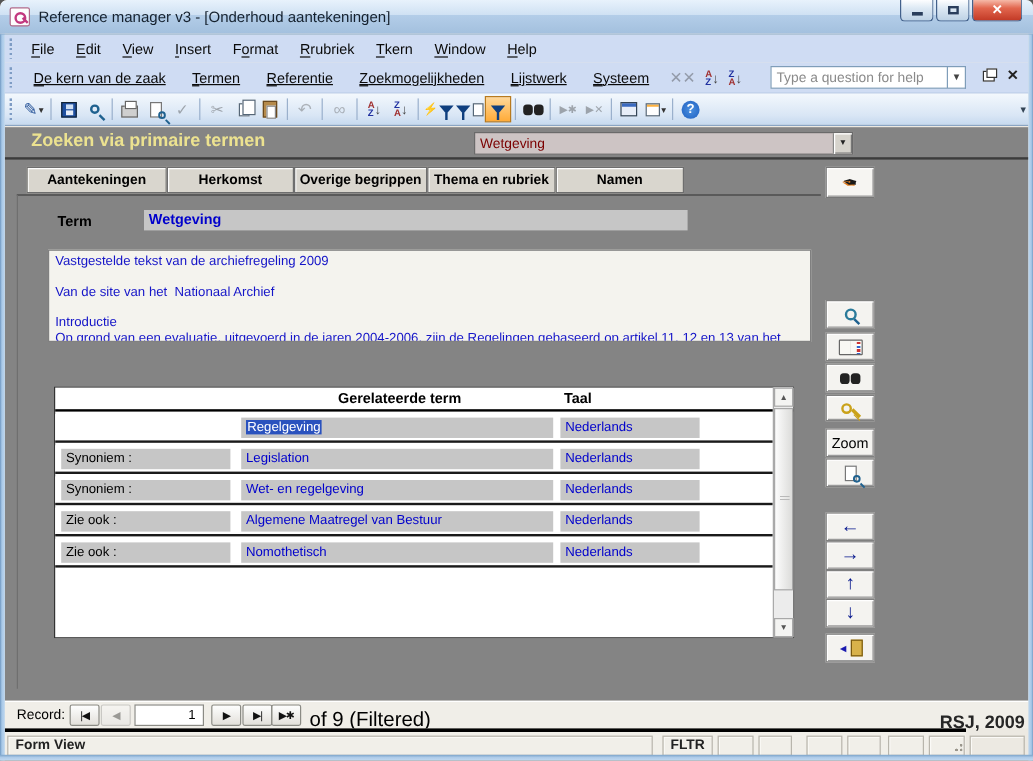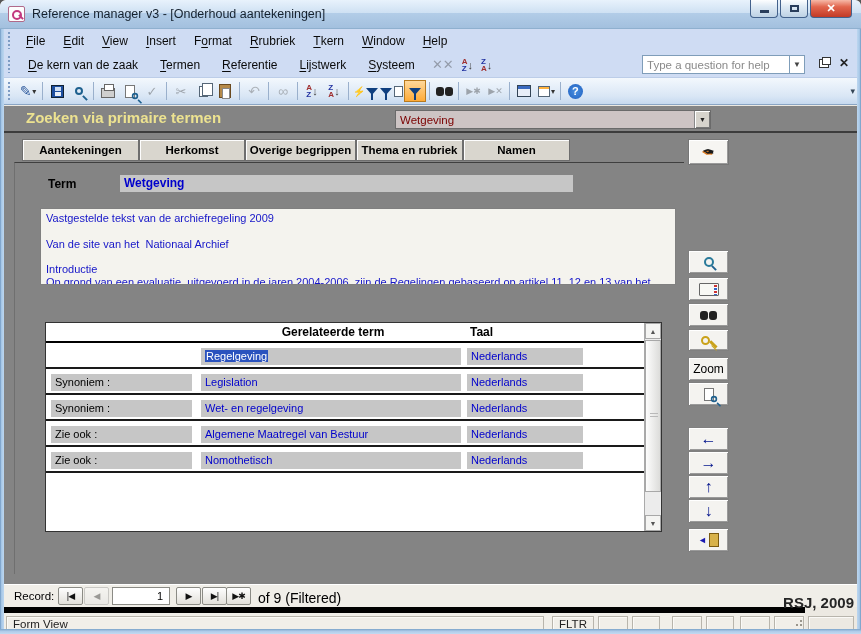--- a/index.html
+++ b/index.html
@@ -40,21 +40,21 @@
   
   .menubar, .appmenubar { position:absolute; left:4px; width:853px; background:#cfdcf3;
       display:flex; align-items:center; }
   .menubar  { top:29px; height:23px; }
   .appmenubar { top:52px; height:26px; border-bottom:1px solid #bccde8; }
   .grip { width:5px; height:70%; margin:0 5px 0 3px;
       background:repeating-linear-gradient(#7e9cc4 0 2px,transparent 2px 4px);
       background-size:2px 100%; background-repeat:no-repeat; background-position:1px 0; }
   .mitem { padding:2px 9px; color:#0a0a0a; white-space:nowrap; }
   .mitem u { text-underline-offset:2px; }
-  .appmenubar .mitem { padding:2px 11px; }
+  .appmenubar .mitem { padding:2px 11px;text-decoration:underline; }
 
   .mini-icons { display:flex; align-items:center; gap:8px; margin-left:6px; }
   .helpwrap { position:absolute; right:52px; top:3px; display:flex; align-items:center; }
   .helpbox { width:148px; height:19px; border:1px solid #7f9db9; background:#fff;
       font-family:"Liberation Sans",sans-serif; font-size:11.5px; color:#333; padding:0 4px; }
   .helpbox::placeholder { color:#8a8a8a; }
   .helpdd { width:15px; height:19px; border:1px solid #7f9db9; border-left:none; background:#fff;
       font-size:8px; color:#444; display:flex; align-items:center; justify-content:center; }
   .winmini { position:absolute; right:8px; top:5px; display:flex; gap:10px; align-items:center; }
   .ic-restore { width:10px; height:9px; border:1px solid #333; background:#fff; position:relative; }
@@ -181,25 +181,25 @@
 
   
   .recnav { position:absolute; left:4px; top:584px; width:853px; height:23px; background:#f0eee8;
       border-top:1px solid #fff; display:block; }
   .reclabel { position:absolute; left:10px; top:5px; font-size:11.5px; color:#000; }
   .rbtn { position:absolute; top:2px; width:25px; height:18px; background:linear-gradient(#fefefe,#e2e0da);
       border:1px solid #8b8b85; border-radius:2px; display:flex; align-items:center; justify-content:center;
       font-size:9px; letter-spacing:-1px; color:#111; }
   .recbox { position:absolute; left:108px; top:2px; width:58px; height:18px; border:1px solid #8b8b85;
       background:#fff; font-size:11px; text-align:right; padding-right:6px; font-family:"Liberation Sans",sans-serif; }
-  .recsuffix { position:absolute; left:254px; top:5px; font-size:14px; color:#000; }
+  .recsuffix { position:absolute; left:254px; top:5px; font-size:17px; color:#000; }
 
   
   .statusbar { position:absolute; left:4px; top:607px; width:801px; height:22px; background:#f1efe9;
-      border-top:6px solid #000000; }
+      border-top:3px solid #000000;font-weight:bold; }
   .seg { position:absolute; top:3px; height:17px; border:1px solid #b8b5ac;
       box-shadow:inset 1px 1px 0 #fbfaf7; font-size:11.5px; color:#222; padding:1px 6px; }
   .seg.center { text-align:center; padding:1px 2px; }
   .gripdots { position:absolute; right:3px; bottom:3px; width:9px; height:9px;
       background:
         radial-gradient(circle at 8px 8px,#9a968c 1px,transparent 1.4px),
         radial-gradient(circle at 8px 4px,#9a968c 1px,transparent 1.4px),
         radial-gradient(circle at 4px 8px,#9a968c 1px,transparent 1.4px); }
 
   .signature { position:absolute; left:746px; top:594px; width:108px; text-align:right;
@@ -235,20 +235,21 @@
     <span class="mitem"><span></span><u>T</u><span>kern</span></span>
     <span class="mitem"><span></span><u>W</u><span>indow</span></span>
     <span class="mitem"><span></span><u>H</u><span>elp</span></span>
   </div>
 
   <div class="appmenubar">
     <span class="grip"></span>
     <span class="mitem"><u>D</u><span>e kern van de zaak</span></span>
     <span class="mitem"><u>T</u><span>ermen</span></span>
     <span class="mitem"><u>R</u><span>eferentie</span></span>
+    <span class="mitem"><u>Z</u><span>oekmogelijkheden</span></span>
     <span class="mitem"><u>L</u><span>ijstwerk</span></span>
     <span class="mitem"><u>S</u><span>ysteem</span></span>
     <span class="mini-icons">
       <span class="glyph-dark dis">✕✕</span>
       <span class="sortic saz">
           <span class="letters"></span>
           <span class="arr"></span>
         </span>
       <span class="sortic sza">
           <span class="letters"></span>

